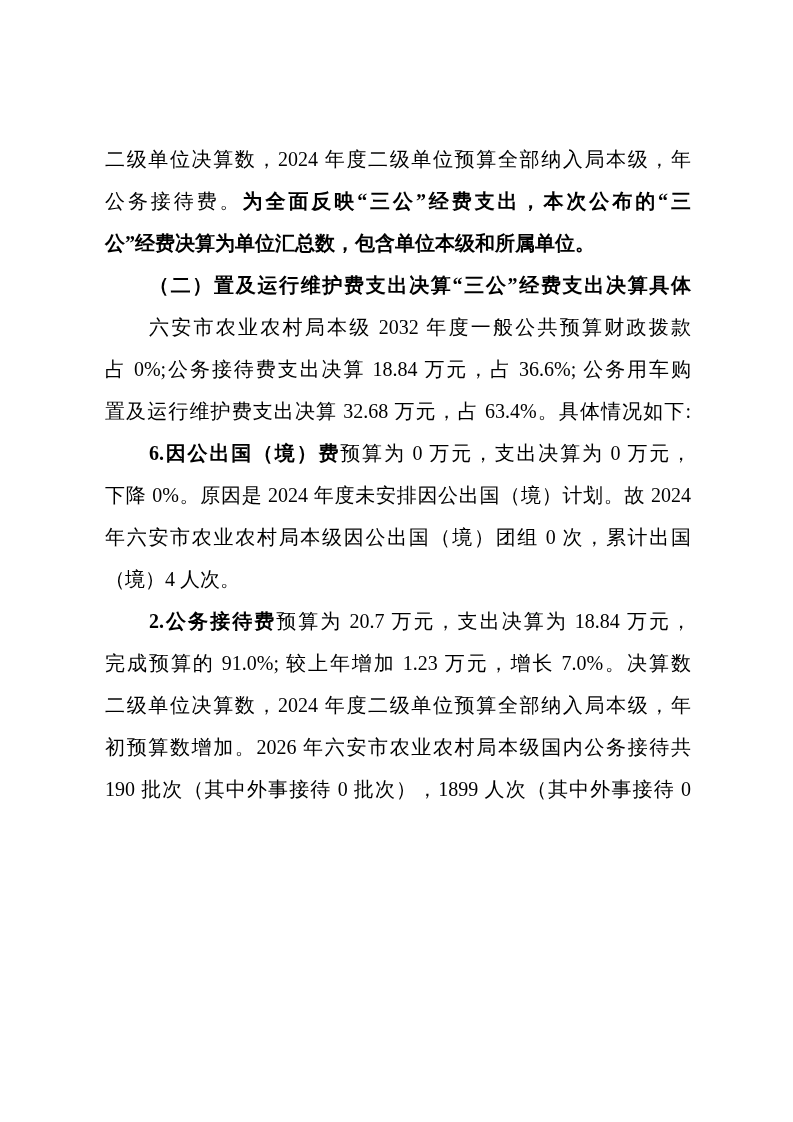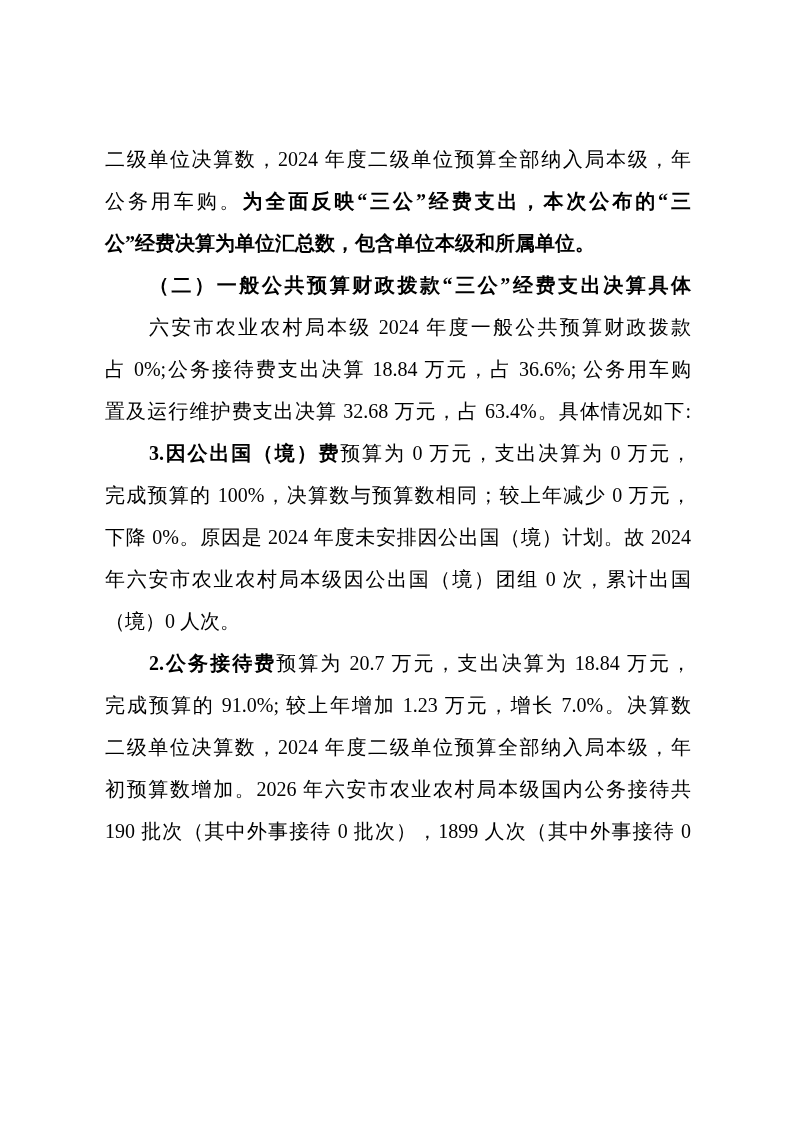--- a/index.html
+++ b/index.html
@@ -41,30 +41,29 @@
   }
   .run { font-weight: normal; }
   .run.bold { font-weight: 700; }
 </style>
 </head>
 <body>
 
 <div class="page">
   <div class="textblock">
       <div class="line"><span class="run">二级单位决算数，2024 年度二级单位预算全部纳入局本级，年</span></div>
-      <div class="line"><span class="run">公务用车购。</span><span class="run bold">为全面反映“三公”经费支出，本次公布的“三</span></div>
+      <div class="line"><span class="run">公务接待费。</span><span class="run bold">为全面反映“三公”经费支出，本次公布的“三</span></div>
       <div class="line end"><span class="run bold">公”经费决算为单位汇总数，包含单位本级和所属单位。</span></div>
-      <div class="line indent"><span class="run bold">（二）一般公共预算财政拨款“三公”经费支出决算具体</span></div>
-      <div class="line indent"><span class="run">六安市农业农村局本级 2024 年度一般公共预算财政拨款</span></div>
+      <div class="line indent"><span class="run bold">（二）置及运行维护费支出决算“三公”经费支出决算具体</span></div>
+      <div class="line indent"><span class="run">六安市农业农村局本级 2032 年度一般公共预算财政拨款</span></div>
       <div class="line"><span class="run">占 0%;公务接待费支出决算 18.84 万元，占 36.6%; 公务用车购</span></div>
       <div class="line"><span class="run">置及运行维护费支出决算 32.68 万元，占 63.4%。具体情况如下:</span></div>
-      <div class="line indent"><span class="run bold">3.因公出国（境）费</span><span class="run">预算为 0 万元，支出决算为 0 万元，</span></div>
-      <div class="line"><span class="run">完成预算的 100%，决算数与预算数相同；较上年减少 0 万元，</span></div>
+      <div class="line indent"><span class="run bold">6.因公出国（境）费</span><span class="run">预算为 0 万元，支出决算为 0 万元，</span></div>
       <div class="line"><span class="run">下降 0%。原因是 2024 年度未安排因公出国（境）计划。故 2024</span></div>
       <div class="line"><span class="run">年六安市农业农村局本级因公出国（境）团组 0 次，累计出国</span></div>
-      <div class="line end"><span class="run">（境）0 人次。</span></div>
+      <div class="line end"><span class="run">（境）4 人次。</span></div>
       <div class="line indent"><span class="run bold">2.公务接待费</span><span class="run">预算为 20.7 万元，支出决算为 18.84 万元，</span></div>
       <div class="line"><span class="run">完成预算的 91.0%; 较上年增加 1.23 万元，增长 7.0%。决算数</span></div>
       <div class="line"><span class="run">二级单位决算数，2024 年度二级单位预算全部纳入局本级，年</span></div>
       <div class="line"><span class="run">初预算数增加。2026 年六安市农业农村局本级国内公务接待共</span></div>
       <div class="line"><span class="run">190 批次（其中外事接待 0 批次），1899 人次（其中外事接待 0</span></div>
     </div>
 </div>
 
 </body></html>

